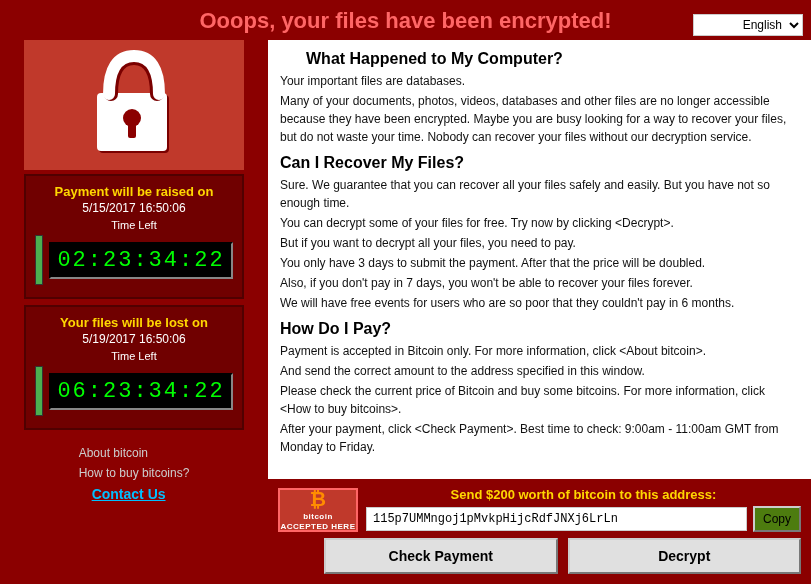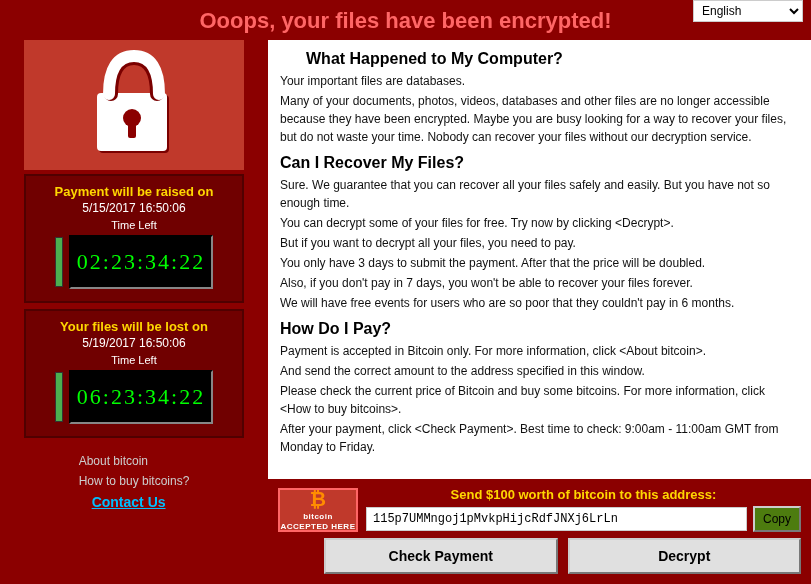--- a/index.html
+++ b/index.html
@@ -18,26 +18,27 @@
       text-align: center;
       font-size: 22px;
       font-weight: bold;
       padding: 8px 0 6px 0;
       position: relative;
     }
 
     .lang-select {
       position: absolute;
       right: 8px;
-      top: 0;
+      top: 14px;
       background: #fff;
       border: 1px solid #ccc;
       font-size: 12px;
       padding: 2px 4px;
       width: 110px;
+      text-align: right;
     }
 
     .main-container {
       display: flex;
       height: calc(584px - 42px);
     }
 
     
     .left-panel {
       width: 268px;
@@ -106,25 +107,25 @@
     .timer-bar {
       width: 8px;
       height: 50px;
       background: #4CAF50;
       border: 1px solid #333;
     }
 
     .timer-display {
       color: #00FF00;
       font-size: 22px;
-      font-family: Liberation Serif, serif;
+      font-family: Liberation Mono, monospace;
       letter-spacing: 2px;
       border: 2px inset #333;
       background: #000;
-      padding: 12px 6px;
+      padding: 4px 6px;
       display: inline-block;
     }
 
     .bottom-links {
       flex: 1;
       padding: 10px 10px 0 10px;
       display: flex;
       flex-direction: column;
       gap: 6px;
     }
@@ -364,21 +365,21 @@
     <div class="bottom-bar">
 
       <div class="bitcoin-row">
         <div class="bitcoin-logo">
           <span class="btc-symbol">₿</span>
           <span class="btc-text">bitcoin</span>
           <span class="btc-text">ACCEPTED HERE</span>
         </div>
 
         <div style="flex:1; display:flex; flex-direction:column; gap:4px;">
-          <div class="send-label">Send $100 worth of bitcoin to this address:</div>
+          <div class="send-label">Send $200 worth of bitcoin to this address:</div>
           <div class="address-row">
             <input class="address-input" type="text" readonly="" value="115p7UMMngoj1pMvkpHijcRdfJNXj6LrLn" style="">
             <button class="copy-btn">Copy</button>
           </div>
         </div>
       </div>
 
       <div class="action-row">
         <button class="action-btn">Check Payment</button>
         <button class="action-btn">Decrypt</button>

